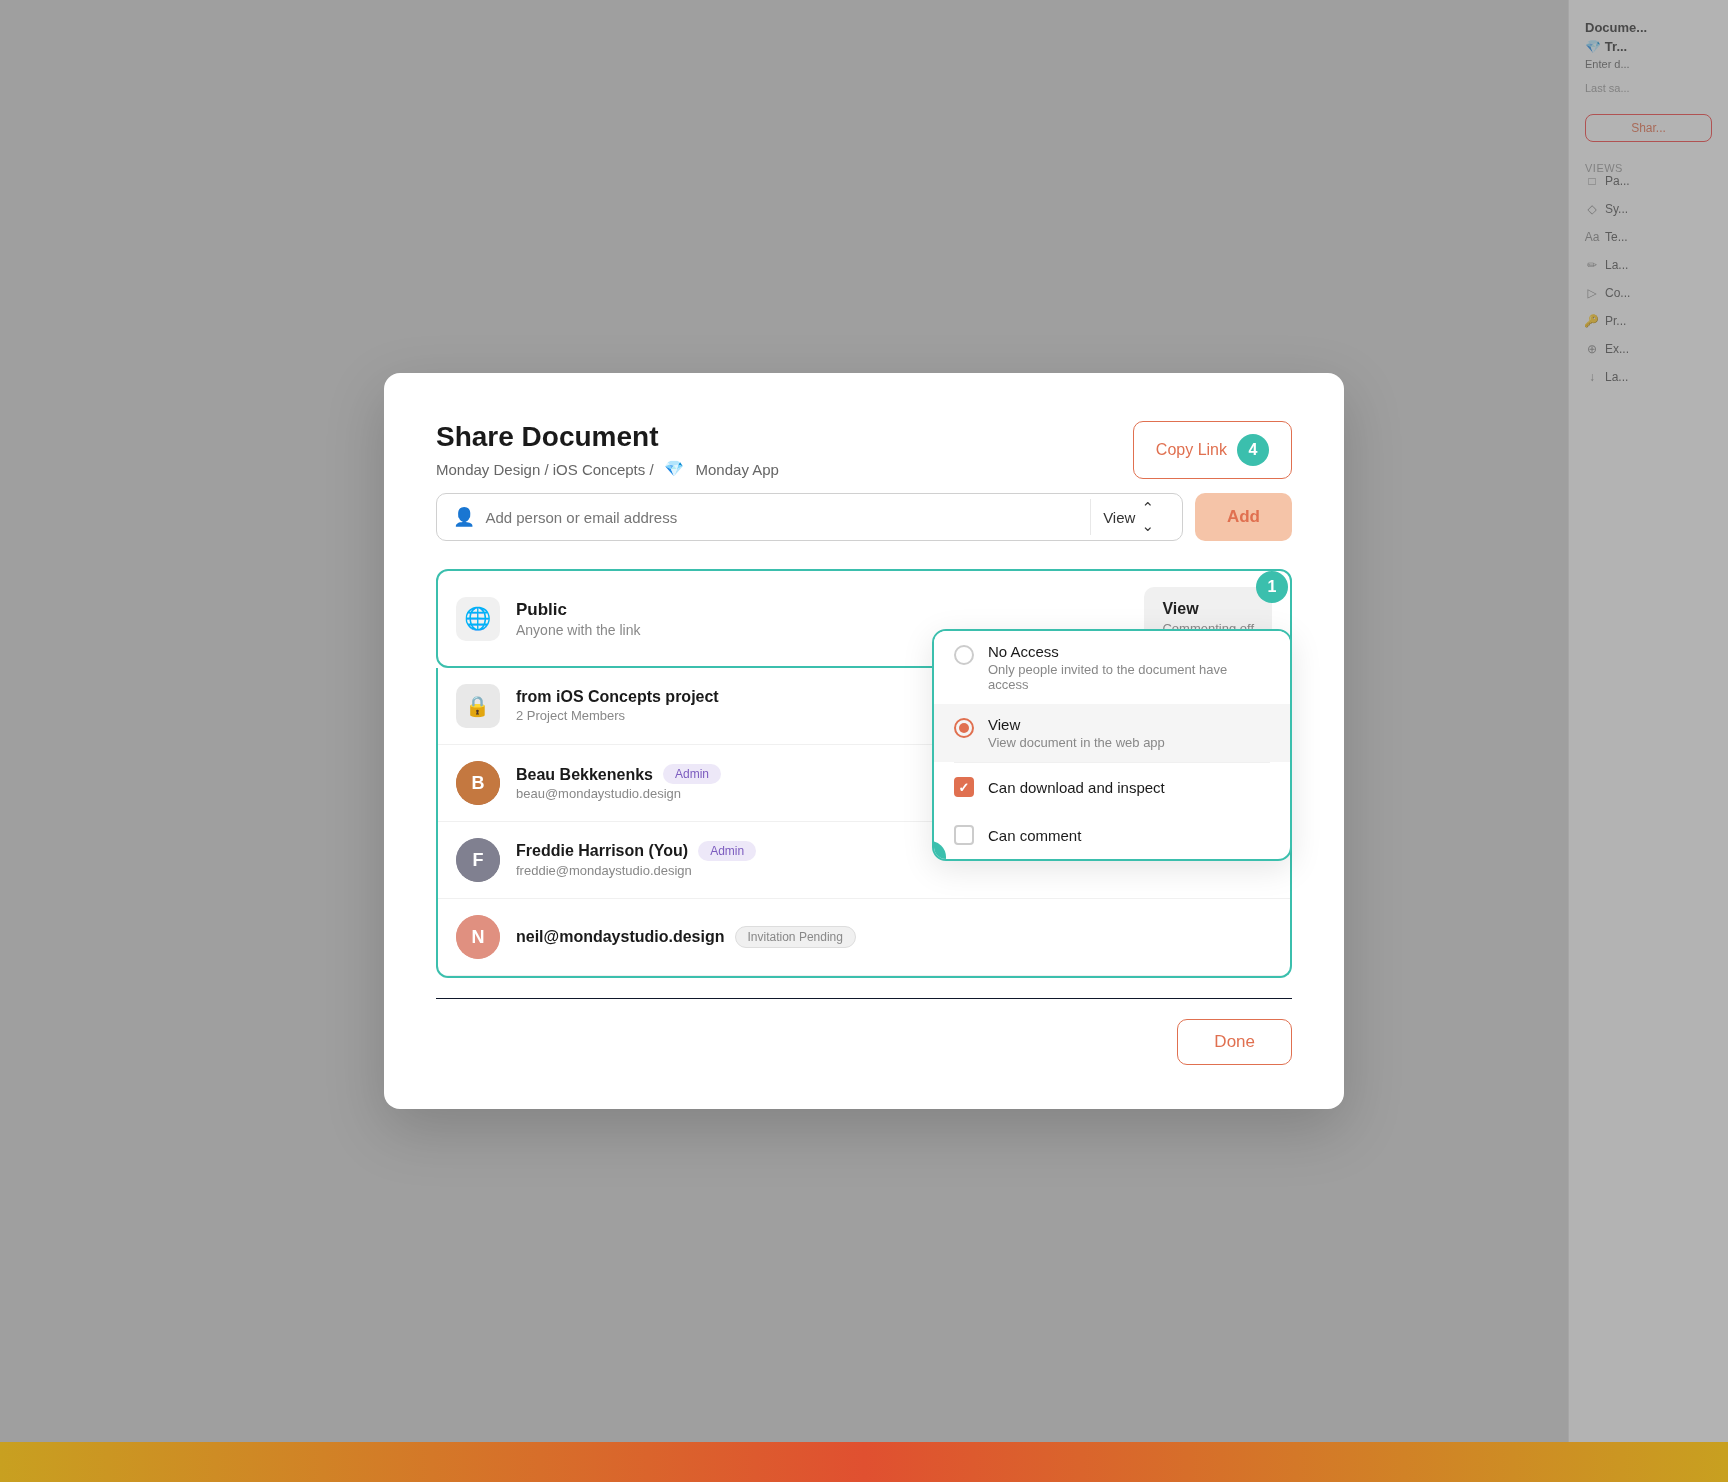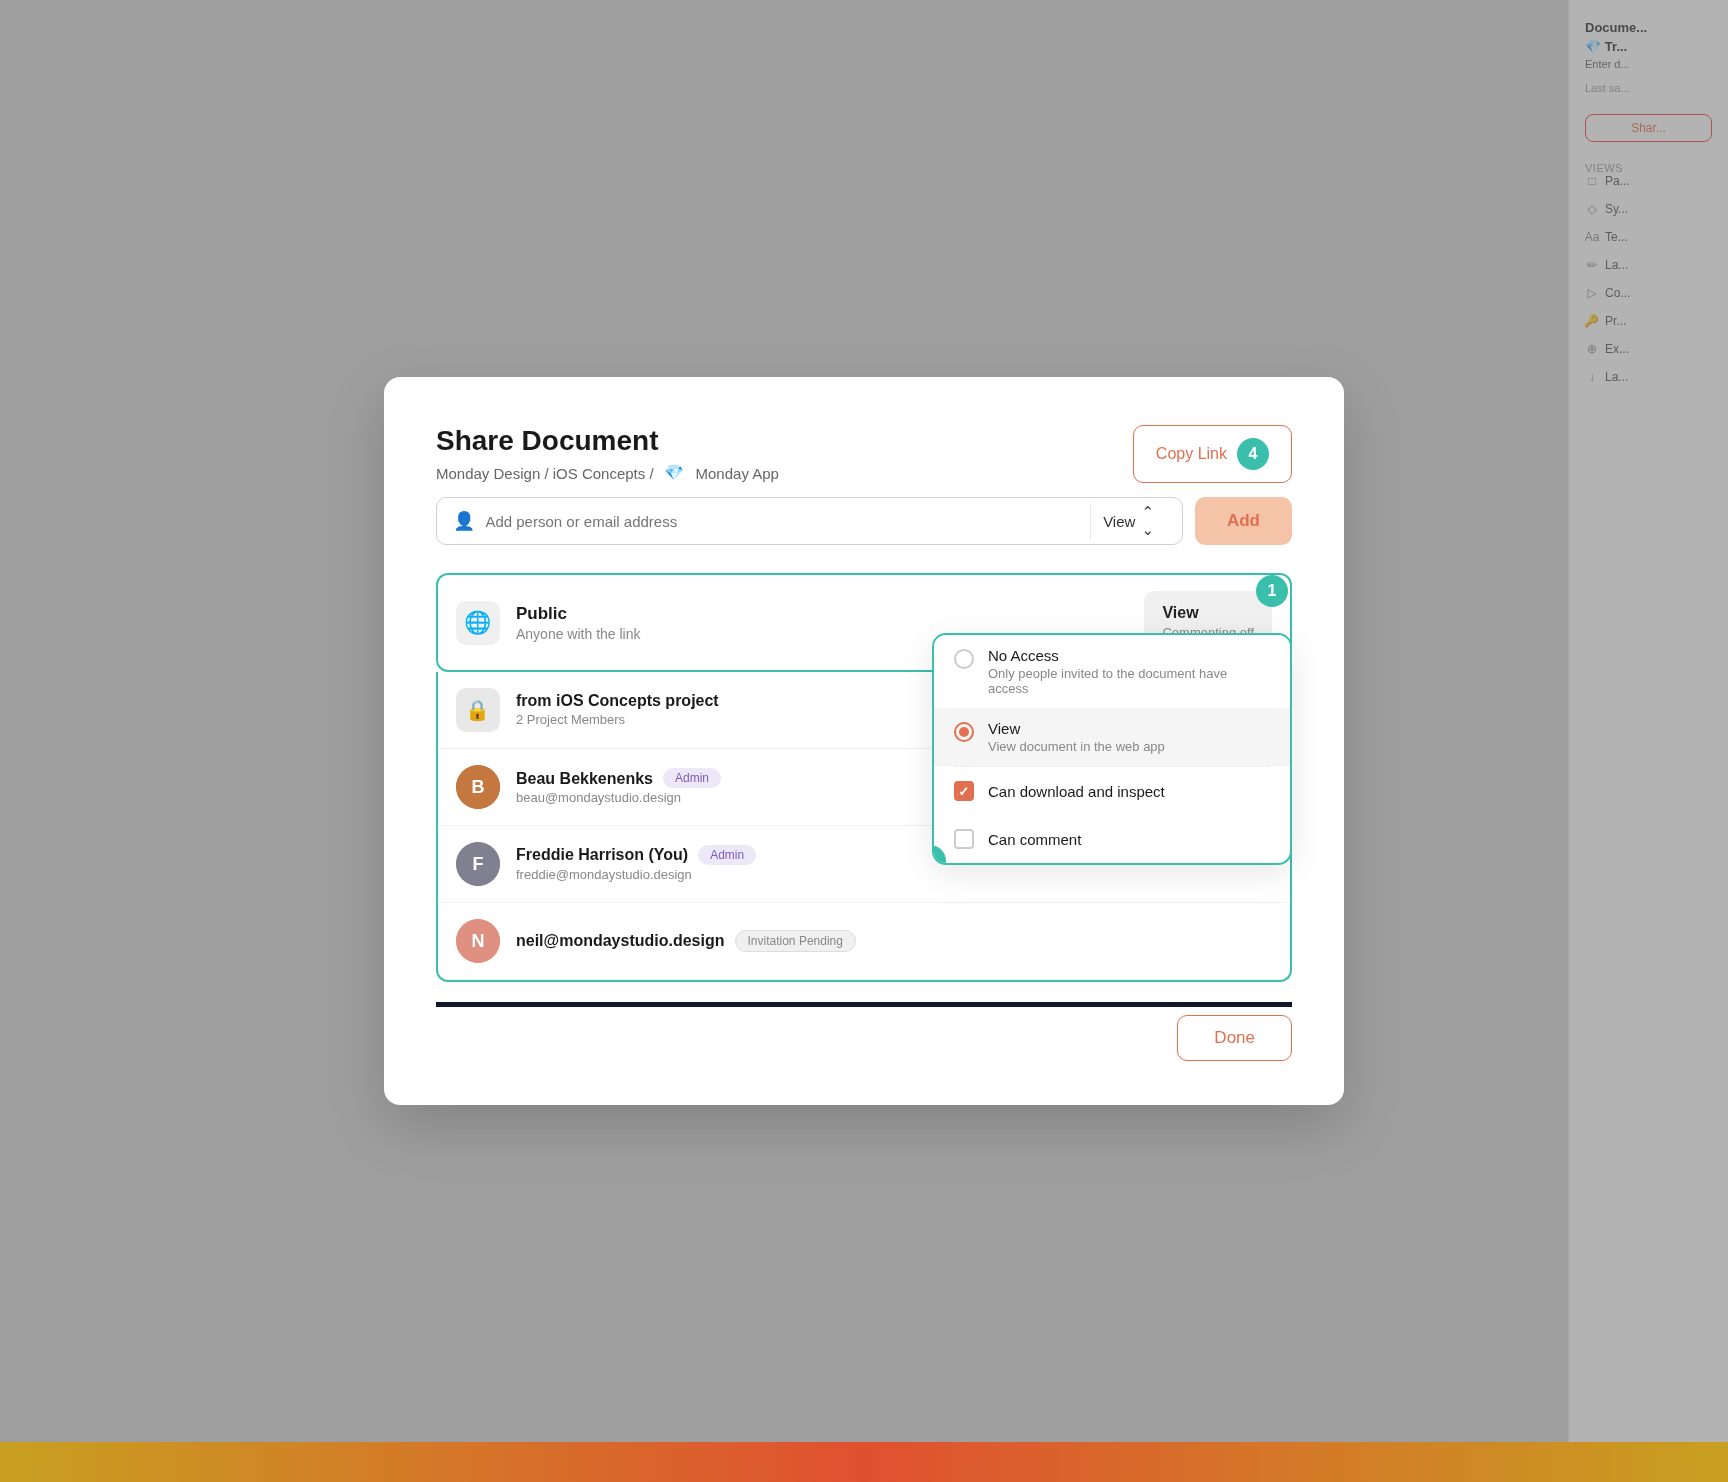--- a/index.html
+++ b/index.html
@@ -484,22 +484,22 @@
       right: -16px;
       top: -16px;
       z-index: 20;
     }
 
     
     .modal-footer {
       display: flex;
       justify-content: flex-end;
       margin-top: 20px;
-      padding-top: 8px;
-      border-top: 5px solid #0f172a;
+      padding-top: 20px;
+      border-top: 1px solid #0f172a;
     }
 
     .done-btn {
       background: #fff;
       border: 1.5px solid #e07050;
       color: #e07050;
       border-radius: 10px;
       padding: 12px 36px;
       font-size: 17px;
       font-weight: 500;

